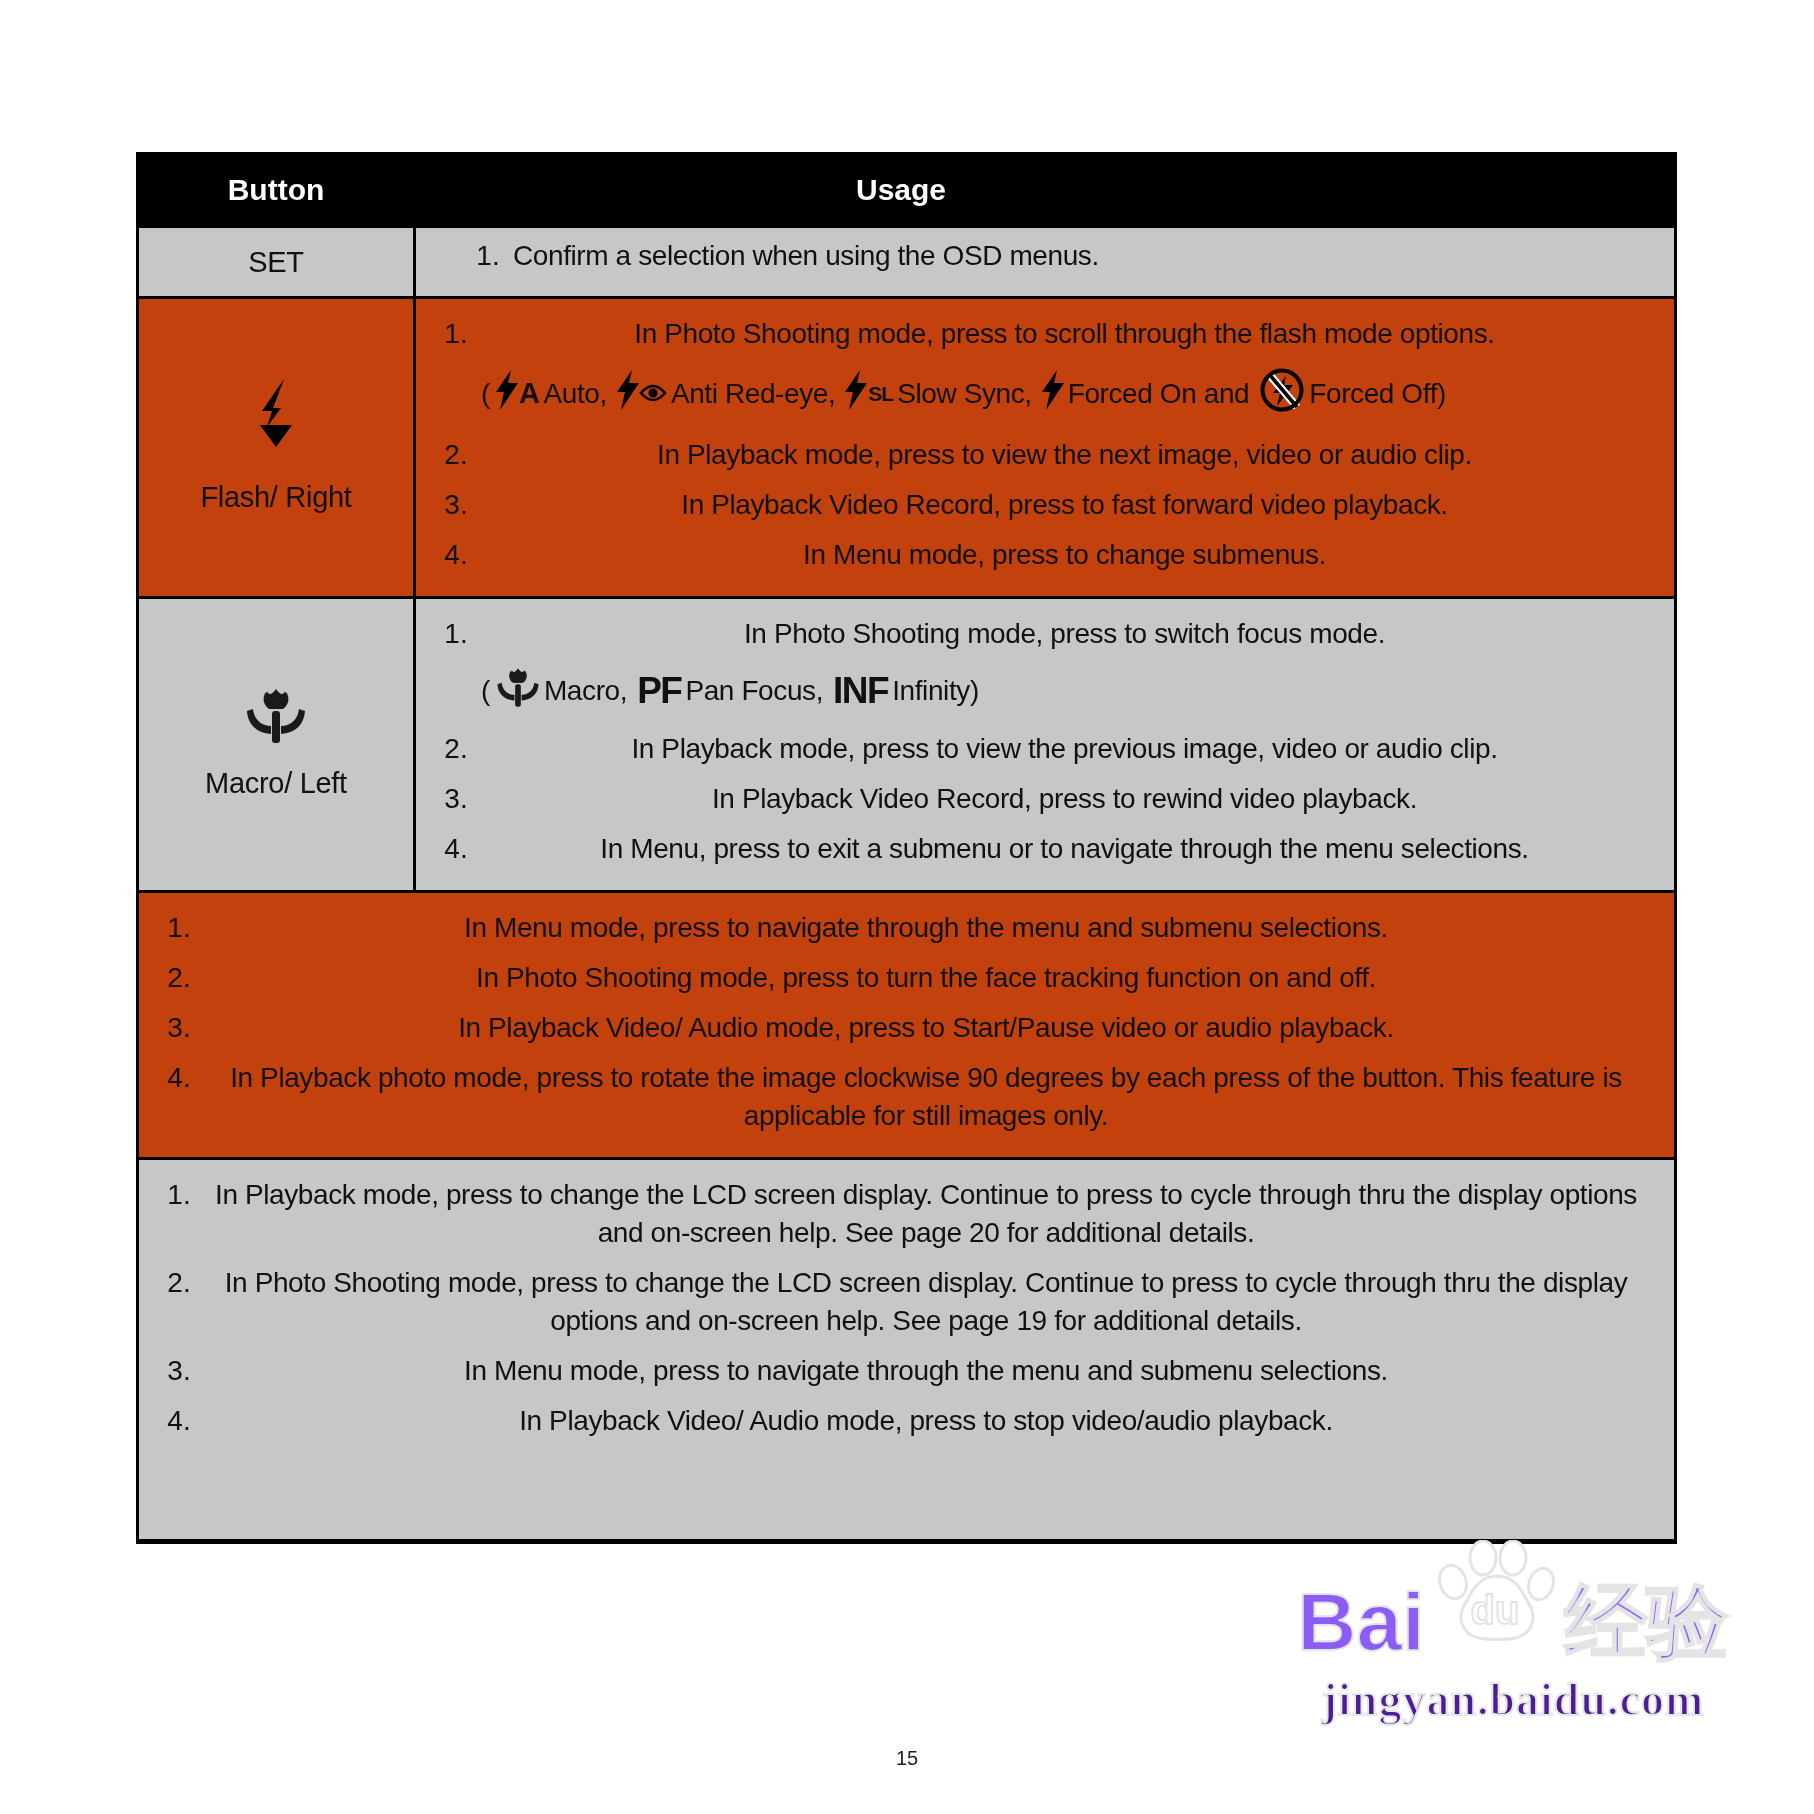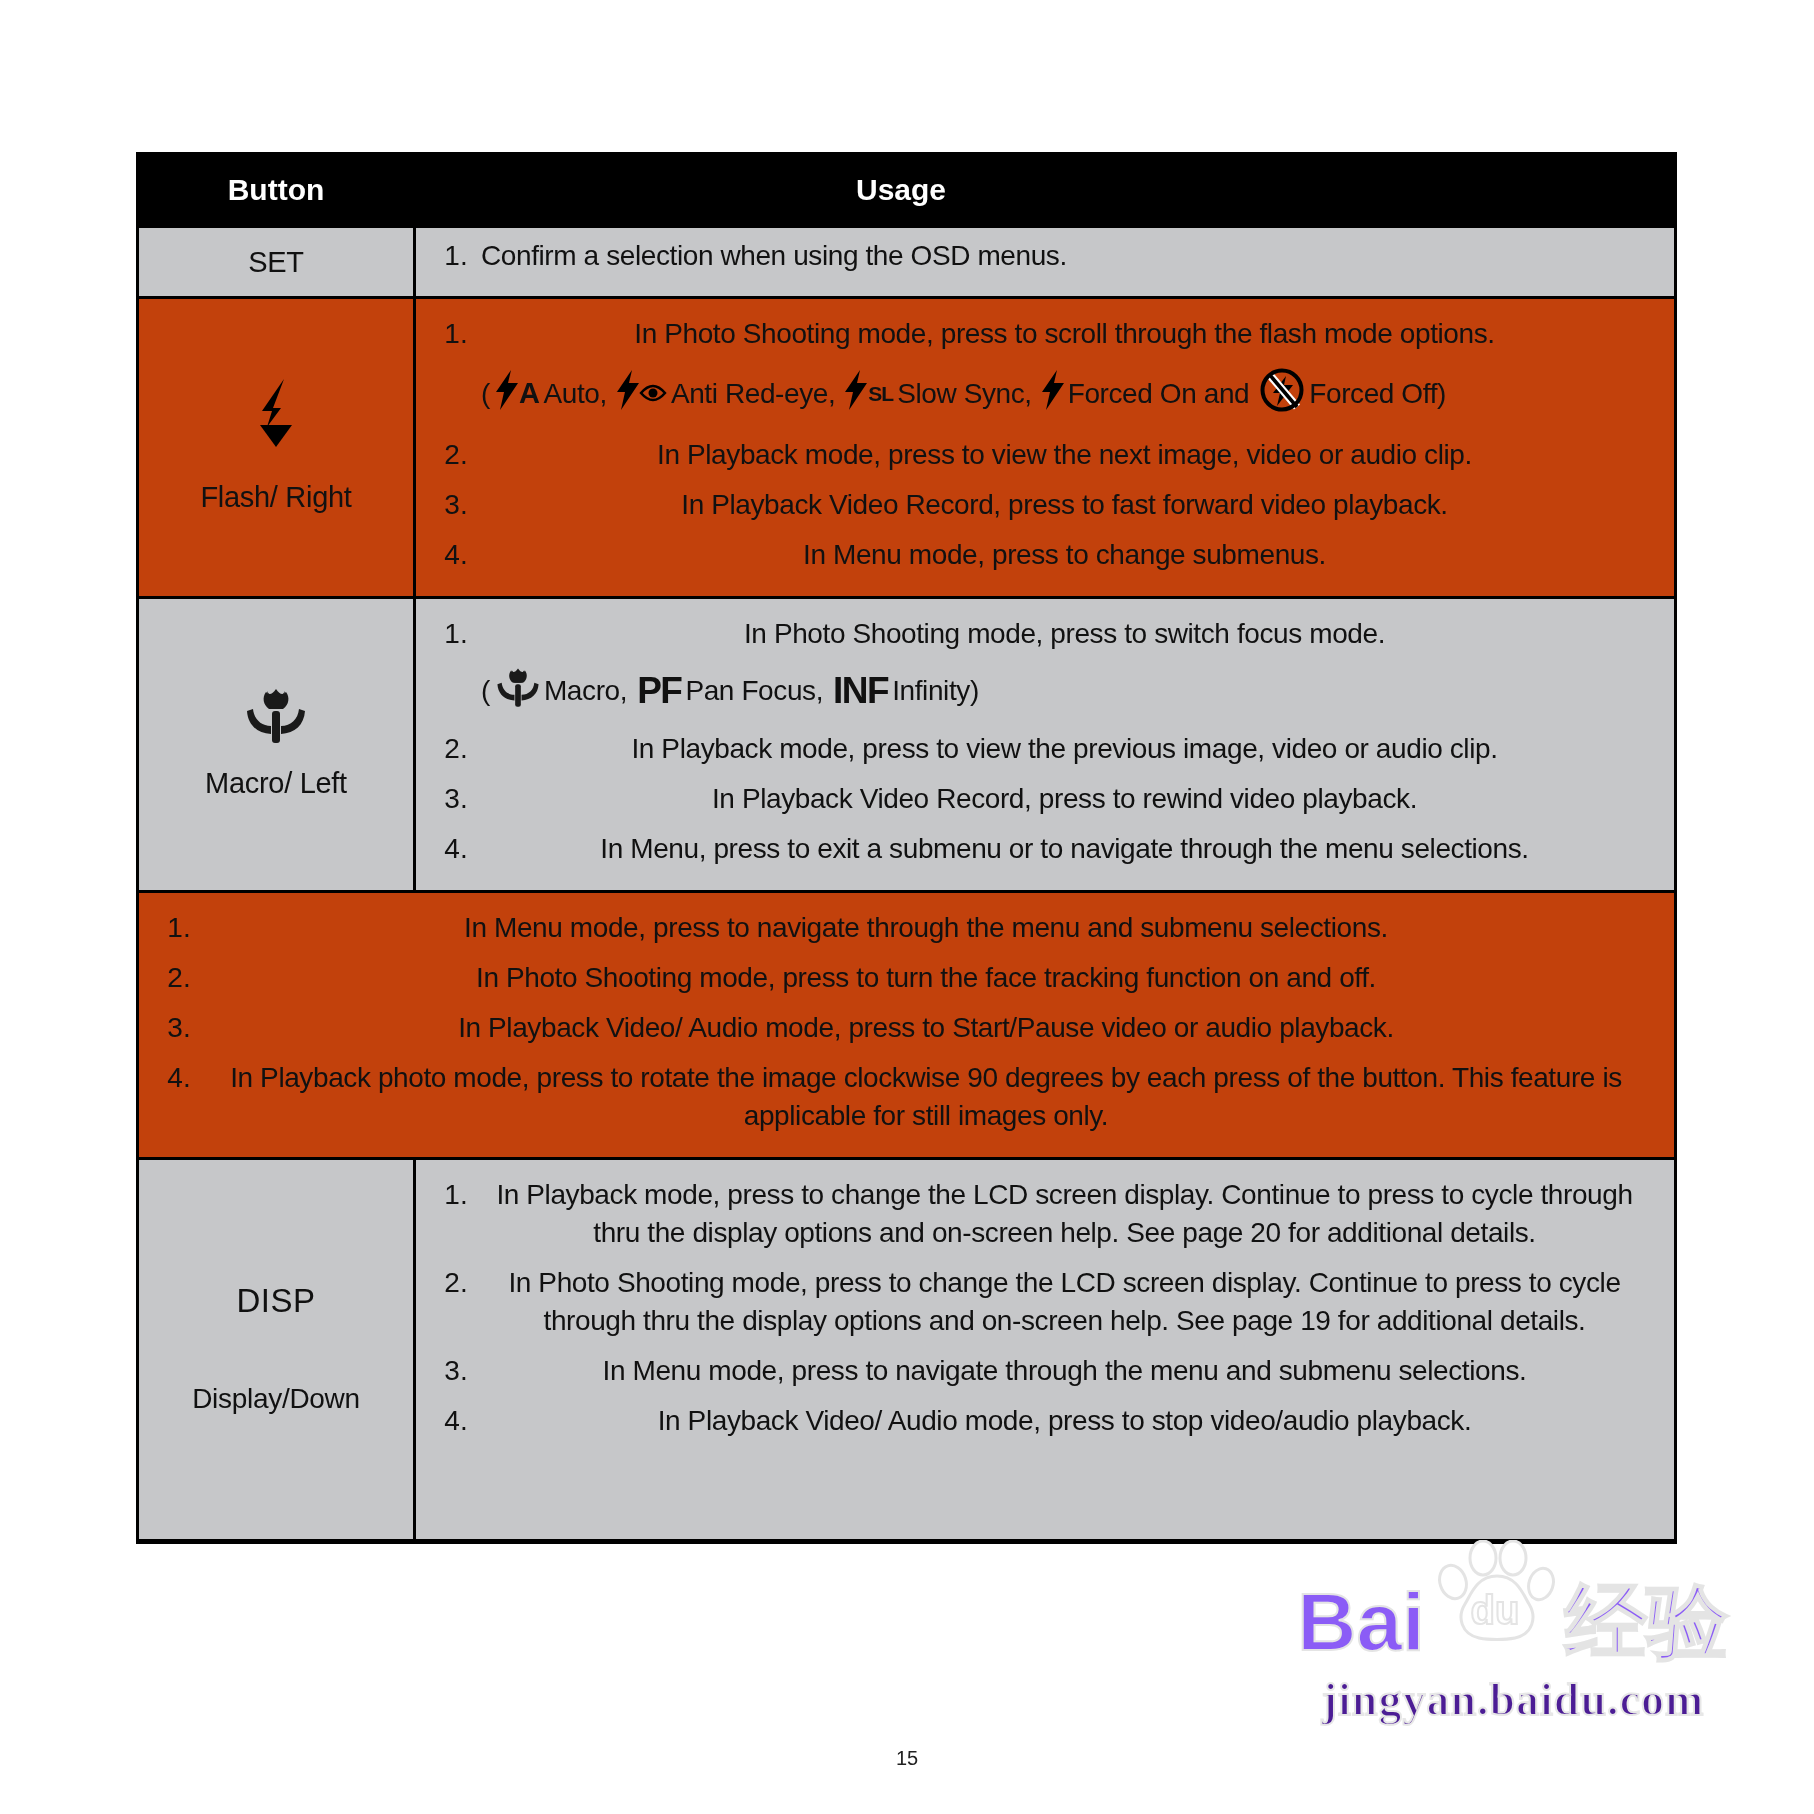--- a/index.html
+++ b/index.html
@@ -21,21 +21,21 @@
     display:flex;flex-direction:column;align-items:center;justify-content:center;
     text-align:center;
   }
   .cell-usage{flex:1;box-sizing:border-box;padding:16px 26px 10px 15px;text-align:center;}
   
   .row.header{background:#000;color:#fff;min-height:70px;}
   .row.header .cell-btn{border-right-color:#000;font-weight:bold;font-size:30px;}
   .row.header .cell-usage{display:flex;align-items:center;padding:0 0 0 440px;
     font-weight:bold;font-size:30px;}
   
-  .r-set{min-height:71px;}
+  .r-set{min-height:71px;gap:32px;}
   .r-flash{min-height:284px;}
   .r-macro{min-height:281px;}
   .r-up{min-height:265px;}
   .r-disp{min-height:382px;}
   .r-set .cell-usage{display:flex;align-items:center;padding-top:0;padding-bottom:0;}
   
   .li{display:flex;margin-bottom:12px;font-size:28px;line-height:38px;}
   .num{flex:0 0 50px;}
   .txt{flex:1;letter-spacing:-0.4px;}
   
@@ -225,24 +225,20 @@
         <span class="txt">In Playback Video/ Audio mode, press to Start/Pause video or audio playback.</span>
       </div>
       <div class="li">
         <span class="num">4.</span>
         <span class="txt">In Playback photo mode, press to rotate the image clockwise 90 degrees by each press of the button. This feature is applicable for still images only.</span>
       </div>
     </div>
   </div>
 
   <div class="row gray r-disp">
-    <div class="cell-btn">
-      <span class="btn-label disp-l1">DISP</span>
-      <span class="btn-label disp-l2">Display/Down</span>
-    </div>
     <div class="cell-usage">
       <div class="li">
         <span class="num">1.</span>
         <span class="txt">In Playback mode, press to change the LCD screen display. Continue to press to cycle through thru the display options and on-screen help. See page 20 for additional details.</span>
       </div>
       <div class="li">
         <span class="num">2.</span>
         <span class="txt">In Photo Shooting mode, press to change the LCD screen display. Continue to press to cycle through thru the display options and on-screen help. See page 19 for additional details.</span>
       </div>
       <div class="li">

